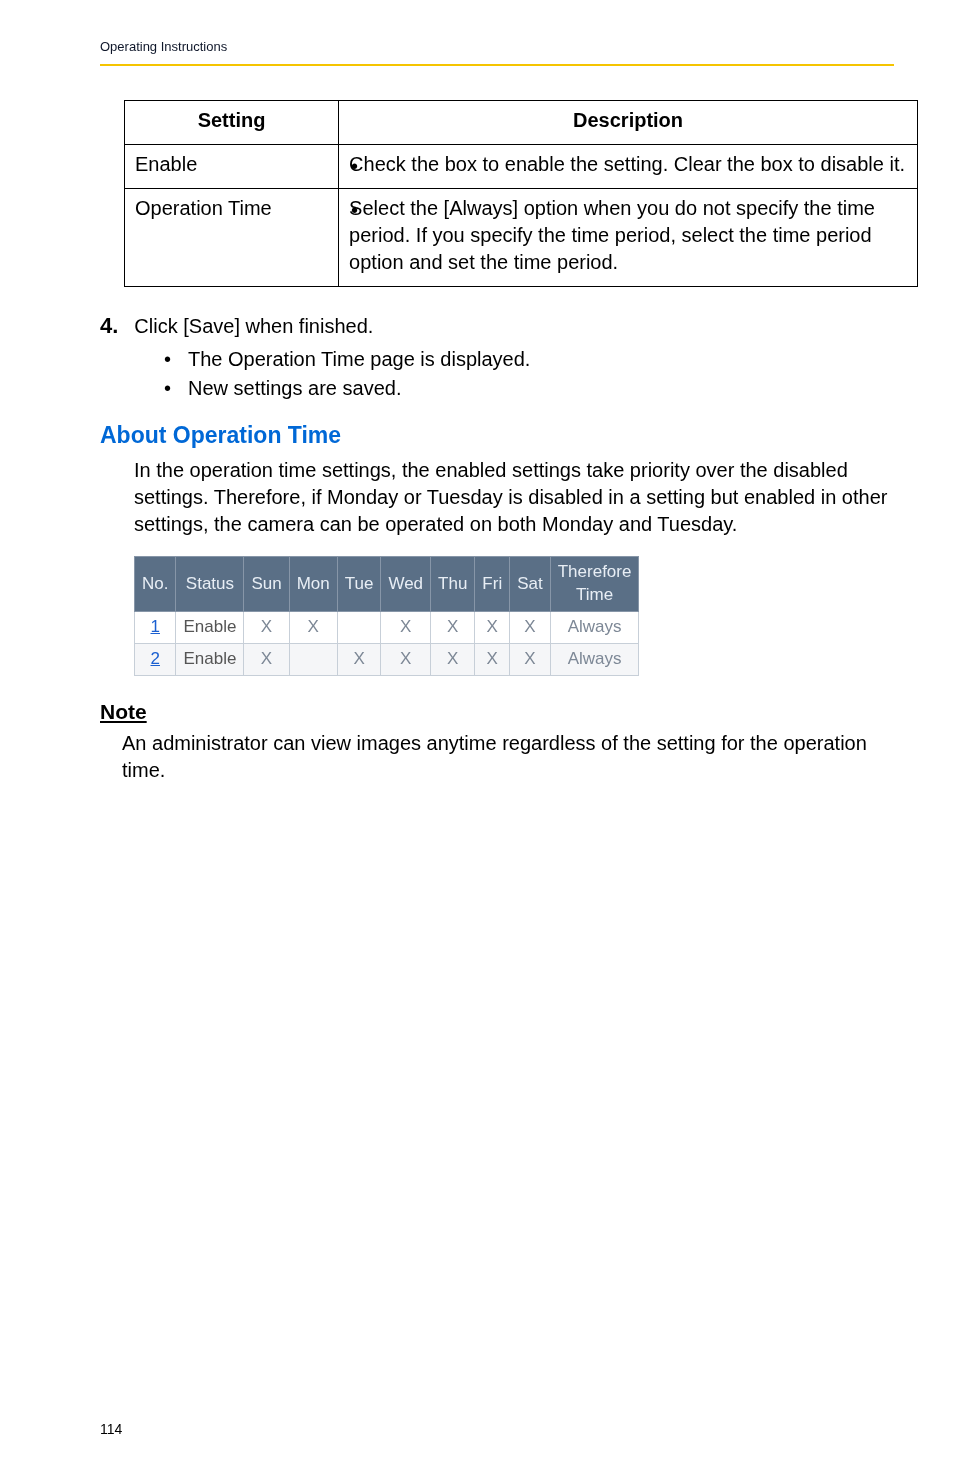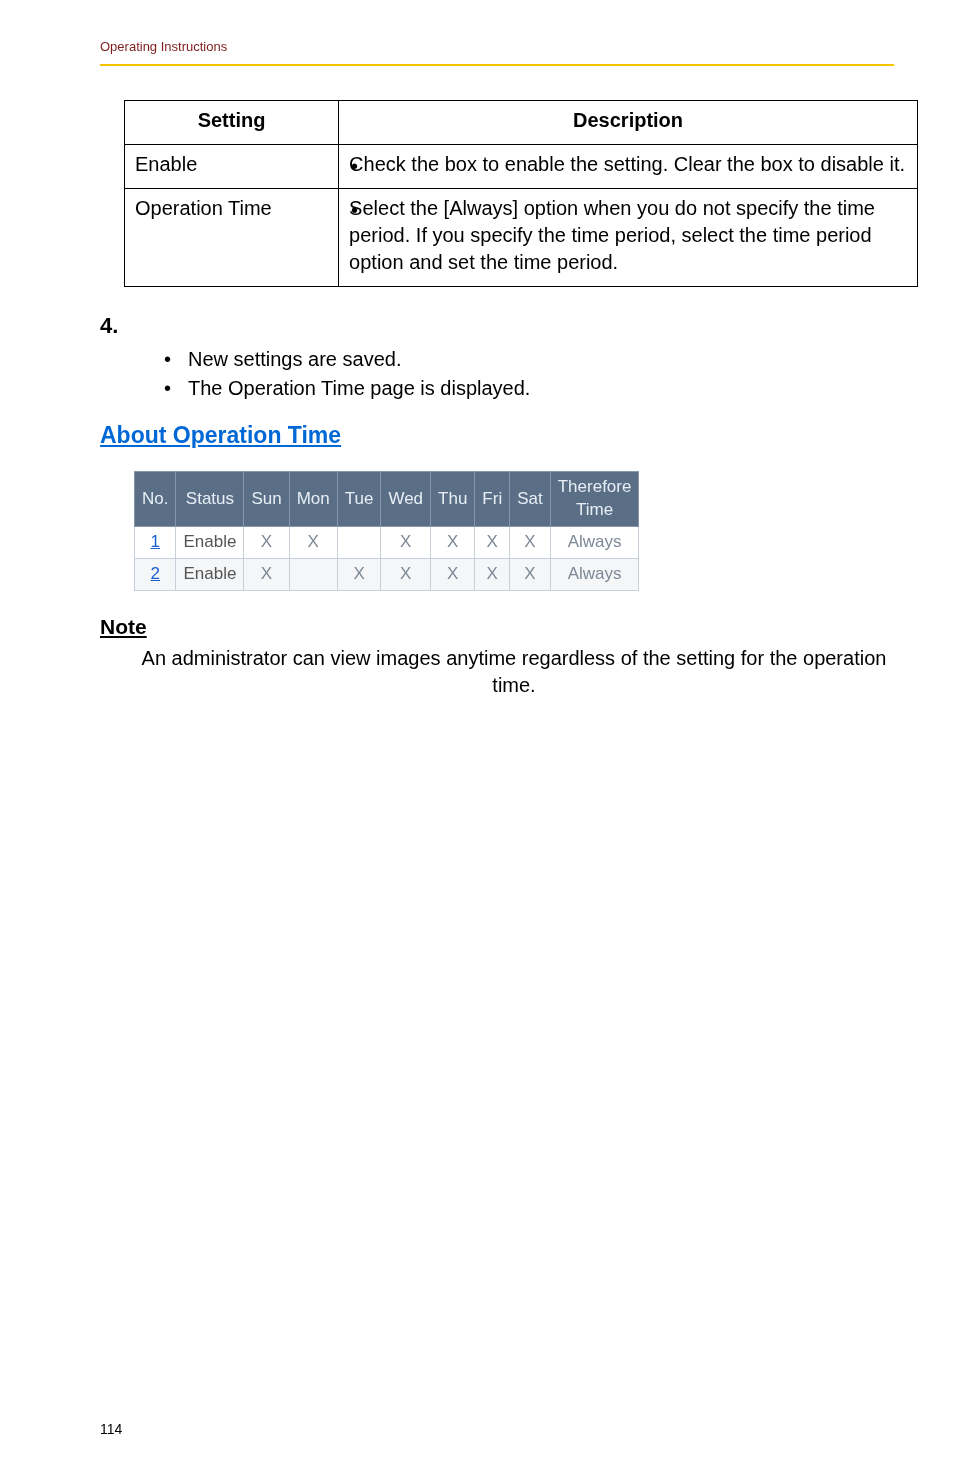--- a/index.html
+++ b/index.html
@@ -13,21 +13,21 @@
   }
   .page {
     width: 954px;
     min-height: 1475px;
     padding: 38px 60px 40px 100px;
     box-sizing: border-box;
     position: relative;
   }
   .running-head {
     font-size: 13px;
-    color: #7f1d1d;
+    color: #0f172a;
     margin-bottom: 8px;
   }
   .rule {
     height: 0;
     border-top: 2px solid #f5c400;
     margin-bottom: 34px;
   }
   .settings-table {
     border-collapse: collapse;
     width: 100%;
@@ -80,22 +80,21 @@
   .sub-bullets li::before {
     content: "•";
     position: absolute;
     left: 0;
     top: 0;
   }
   h3.section-head {
     color: #0068d6;
     font-size: 23px;
     font-weight: bold;
-    margin: 0 0 20px 0;
-    text-decoration: underline;
+    margin: 0 0 6px 0;
   }
   .section-body {
     margin: 0 0 18px 34px;
   }
   .example-table {
     border-collapse: collapse;
     margin: 0 0 22px 34px;
     font-size: 17px;
     border-radius: 22px;
   }
@@ -121,22 +120,21 @@
     color: #1a5fd0;
     text-decoration: underline;
   }
   .note-head {
     font-weight: bold;
     text-decoration: underline;
     margin: 8px 0 4px 0;
     font-size: 21px;
   }
   .note-body {
-    margin: 0 0 0 34px;
-    text-align: center;
+    margin: 0 0 0 22px;
   }
   .page-number {
     position: absolute;
     bottom: 36px;
     left: 100px;
     font-size: 14px;
   }
 </style>
 </head>
 <body>
@@ -170,27 +168,29 @@
         <td class="desc-cell">
           <span class="bullet">•</span>
           <span>Select the [Always] option when you do not specify the time period. If you specify the time period, select the time period option and set the time period.</span>
         </td>
       </tr>
     </tbody>
   </table>
 
   <div class="numbered-step">
     <div class="num">4.</div>
+    <div>Click [Save] when finished.</div>
   </div>
   <ul class="sub-bullets">
+    <li>The Operation Time page is displayed.</li>
     <li>New settings are saved.</li>
-    <li>The Operation Time page is displayed.</li>
   </ul>
 
   <h3 class="section-head">About Operation Time</h3>
+  <p class="section-body">In the operation time settings, the enabled settings take priority over the disabled settings. Therefore, if Monday or Tuesday is disabled in a setting but enabled in other settings, the camera can be operated on both Monday and Tuesday.</p>
 
   <table class="example-table">
     <thead>
       <tr>
         <th>No.</th>
         <th>Status</th>
         <th>Sun</th>
         <th>Mon</th>
         <th>Tue</th>
         <th>Wed</th>

